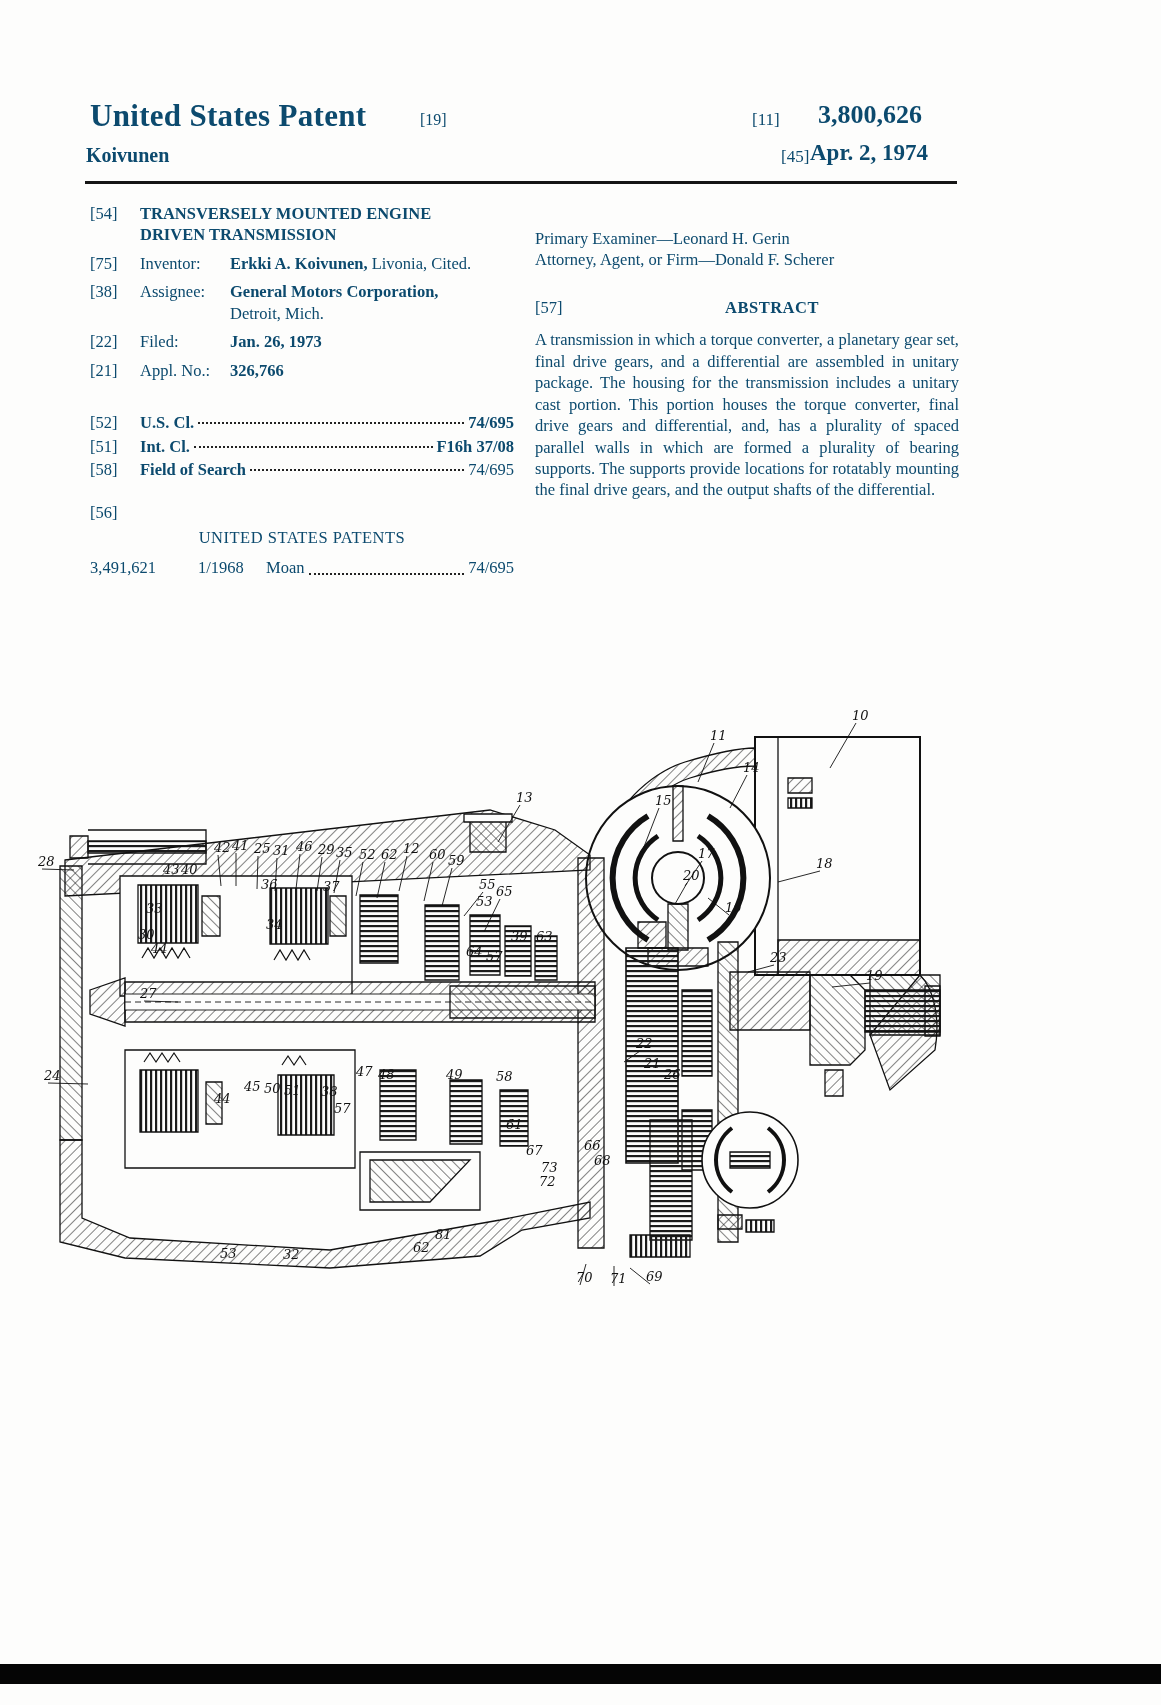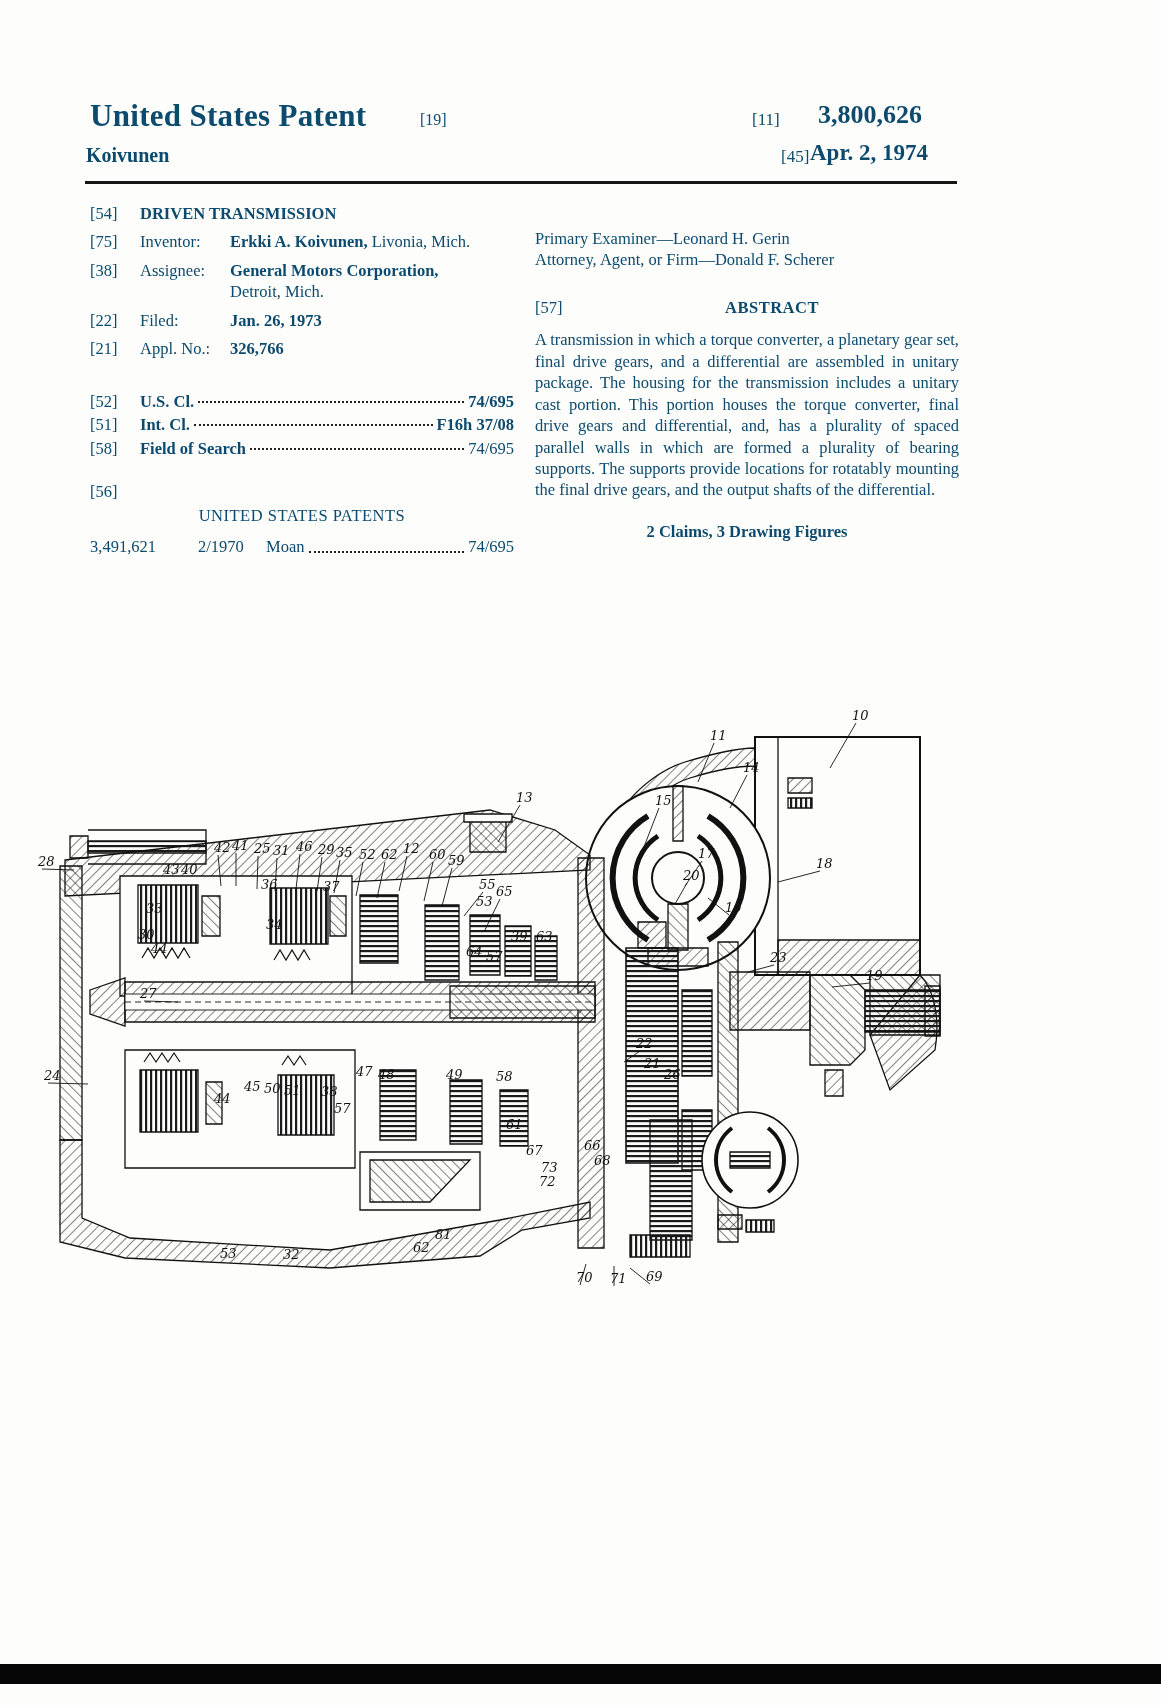--- a/index.html
+++ b/index.html
@@ -63,28 +63,29 @@
   <div class="patnum">3,800,626</div>
   <div class="code45">[45]</div>
   <div class="patdate">Apr. 2, 1974</div>
   <div class="hrule"></div>
 
   <div class="leftcol">
 
     <div class="row">
       <span class="code">[54]</span>
       <span class="val b">
+        <div>TRANSVERSELY MOUNTED ENGINE</div>
         <div>DRIVEN TRANSMISSION</div>
       </span>
     </div>
 
     <div class="row">
       <span class="code">[75]</span>
       <span class="lbl">Inventor:</span>
-      <span class="val"><span class="b">Erkki A. Koivunen,</span><span> Livonia, Mich.</span></span>
+      <span class="val"><span class="b">Erkki A. Koivunen,</span><span> Livonia, Cited.</span></span>
     </div>
 
     <div class="row">
       <span class="code">[38]</span>
       <span class="lbl">Assignee:</span>
       <span class="val">
         <div class="b">General Motors Corporation,</div>
         <div>Detroit, Mich.</div>
       </span>
     </div>
@@ -124,39 +125,38 @@
       <span>74/695</span>
     </div>
 
     <div class="center-row">
       <span class="code">[56]</span>
     </div>
     <div class="subcenter">UNITED STATES PATENTS</div>
 
     <div class="ref-row">
       <span class="rnum">3,491,621</span>
-      <span class="rdate">2/1970</span>
+      <span class="rdate">1/1968</span>
       <span>Moan</span>
       <span class="dots"></span>
       <span>74/695</span>
     </div>
   </div>
 
   <div class="rightcol">
     <div><span class="i">Primary Examiner—</span><span>Leonard H. Gerin</span></div>
     <div><span class="i">Attorney, Agent, or Firm—</span><span>Donald F. Scherer</span></div>
 
     <div class="abs-head">
       <span class="code">[57]</span>
       <span class="ctext">ABSTRACT</span>
     </div>
 
     <div class="abstract">A transmission in which a torque converter, a planetary gear set, final drive gears, and a differential are assembled in unitary package. The housing for the transmission includes a unitary cast portion. This portion houses the torque converter, final drive gears and differential, and, has a plurality of spaced parallel walls in which are formed a plurality of bearing supports. The supports provide locations for rotatably mounting the final drive gears, and the output shafts of the differential.</div>
 
-    <div class="claims">2 Claims, 3 Drawing Figures</div>
   </div>
 
   <svg id="fig" viewBox="0 0 920 600" xmlns="http://www.w3.org/2000/svg">
     <defs>
       <pattern id="h1" patternUnits="userSpaceOnUse" width="7" height="7" patternTransform="rotate(45)">
         <line x1="0" y1="0" x2="0" y2="7" stroke="#1b1b1b" stroke-width="1.1"></line>
       </pattern>
       <pattern id="h2" patternUnits="userSpaceOnUse" width="7" height="7" patternTransform="rotate(-45)">
         <line x1="0" y1="0" x2="0" y2="7" stroke="#1b1b1b" stroke-width="1.1"></line>
       </pattern>

